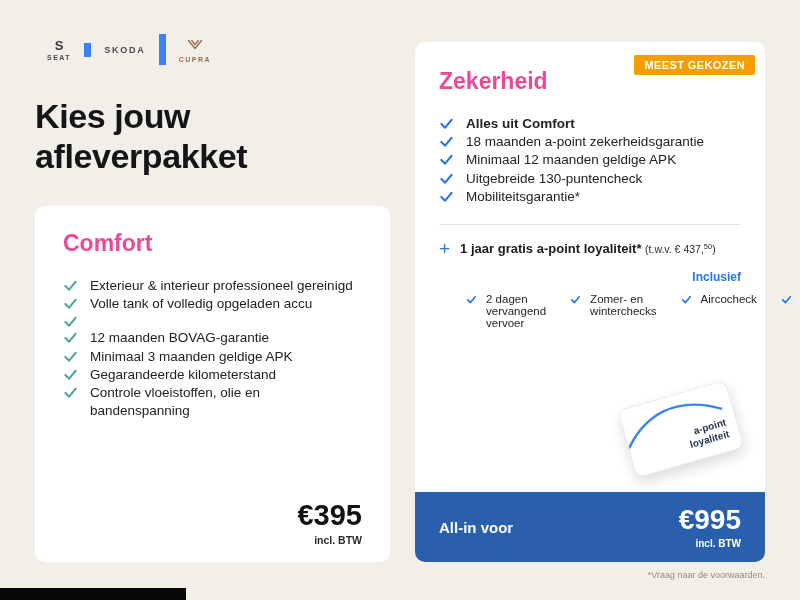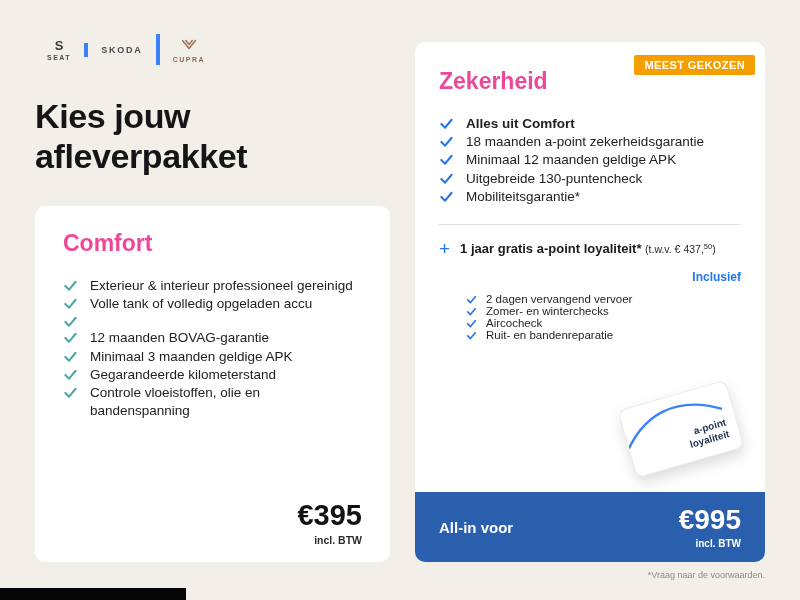--- a/index.html
+++ b/index.html
@@ -8,21 +8,21 @@
     position:relative;
     font-family:"Liberation Sans", sans-serif;
     background:#f2efe9;
     color:#1b1b1e;
     overflow:hidden;
   }
 
   
   .brand-strip { position:absolute; left:34px; top:34px; display:flex; align-items:center; }
   .brand-cell { padding:2px 13px; display:flex; flex-direction:column; align-items:center; gap:2px; }
-  .brand-cell + .brand-cell { border-left:4px solid #3b82f6; }
+  .brand-cell + .brand-cell { border-left:7px solid #3b82f6; }
   .seat-glyph { font-size:13px; font-weight:700; color:#3a3a3a; line-height:1; }
   .brand-word { font-size:7px; font-weight:700; letter-spacing:1.5px; color:#4a4a4a; }
   .skoda-word { font-size:9px; font-weight:700; letter-spacing:1.8px; color:#4a4a4a; }
   .cupra-word { color:#9c6b4f; }
 
   
   .page-title { position:absolute; left:35px; top:96px; font-size:34px; font-weight:700; color:#151518; line-height:1.18; letter-spacing:-0.4px; }
   .page-title span { display:block; }
 
   .card { background:#ffffff; border-radius:10px; position:absolute; }
@@ -49,21 +49,21 @@
   .divider { border:none; border-top:1px solid #e6e3dd; margin:18px 0 16px 0; }
 
   .plus-row { display:flex; align-items:flex-start; gap:10px; }
   .plus-glyph { color:var(--accent_blue,#2575f0); font-size:19px; font-weight:400; line-height:1; margin-top:-2px; }
   .plus-text { font-size:13px; font-weight:700; white-space:nowrap; }
   .plus-value { font-size:10.5px; font-weight:400; color:#2a2a2e; }
   .plus-value sup { font-size:7.5px; }
 
   .inclusief-block { margin:12px 0 0 27px; }
   .inclusief-label { color:var(--accent_blue,#2575f0); font-size:12px; font-weight:700; margin-bottom:9px;text-align:right; }
-  ul.mini-list { list-style:none; display:flex; flex-direction:column; gap:0; }
+  ul.mini-list { list-style:none; display:flex; gap:24px; }
   .mini-item { display:flex; align-items:flex-start; gap:9px; font-size:11.5px; color:#26262a; }
   .mini-item .check { margin-top:1px; }
 
   .loyalty-card { position:absolute; right:28px; top:352px; width:112px; height:70px;
     background:#ffffff; border:1px solid #ececec; border-radius:8px;
     transform:rotate(-16deg); box-shadow:0 6px 14px rgba(0,0,0,0.14); z-index:3; overflow:hidden; }
   .loyalty-card svg.arc { position:absolute; left:0; top:0; }
   .loyalty-text { position:absolute; right:10px; bottom:10px; text-align:right;
     font-size:10px; font-weight:700; color:#22344f; line-height:1.2; }
   .loyalty-text span { display:block; }

